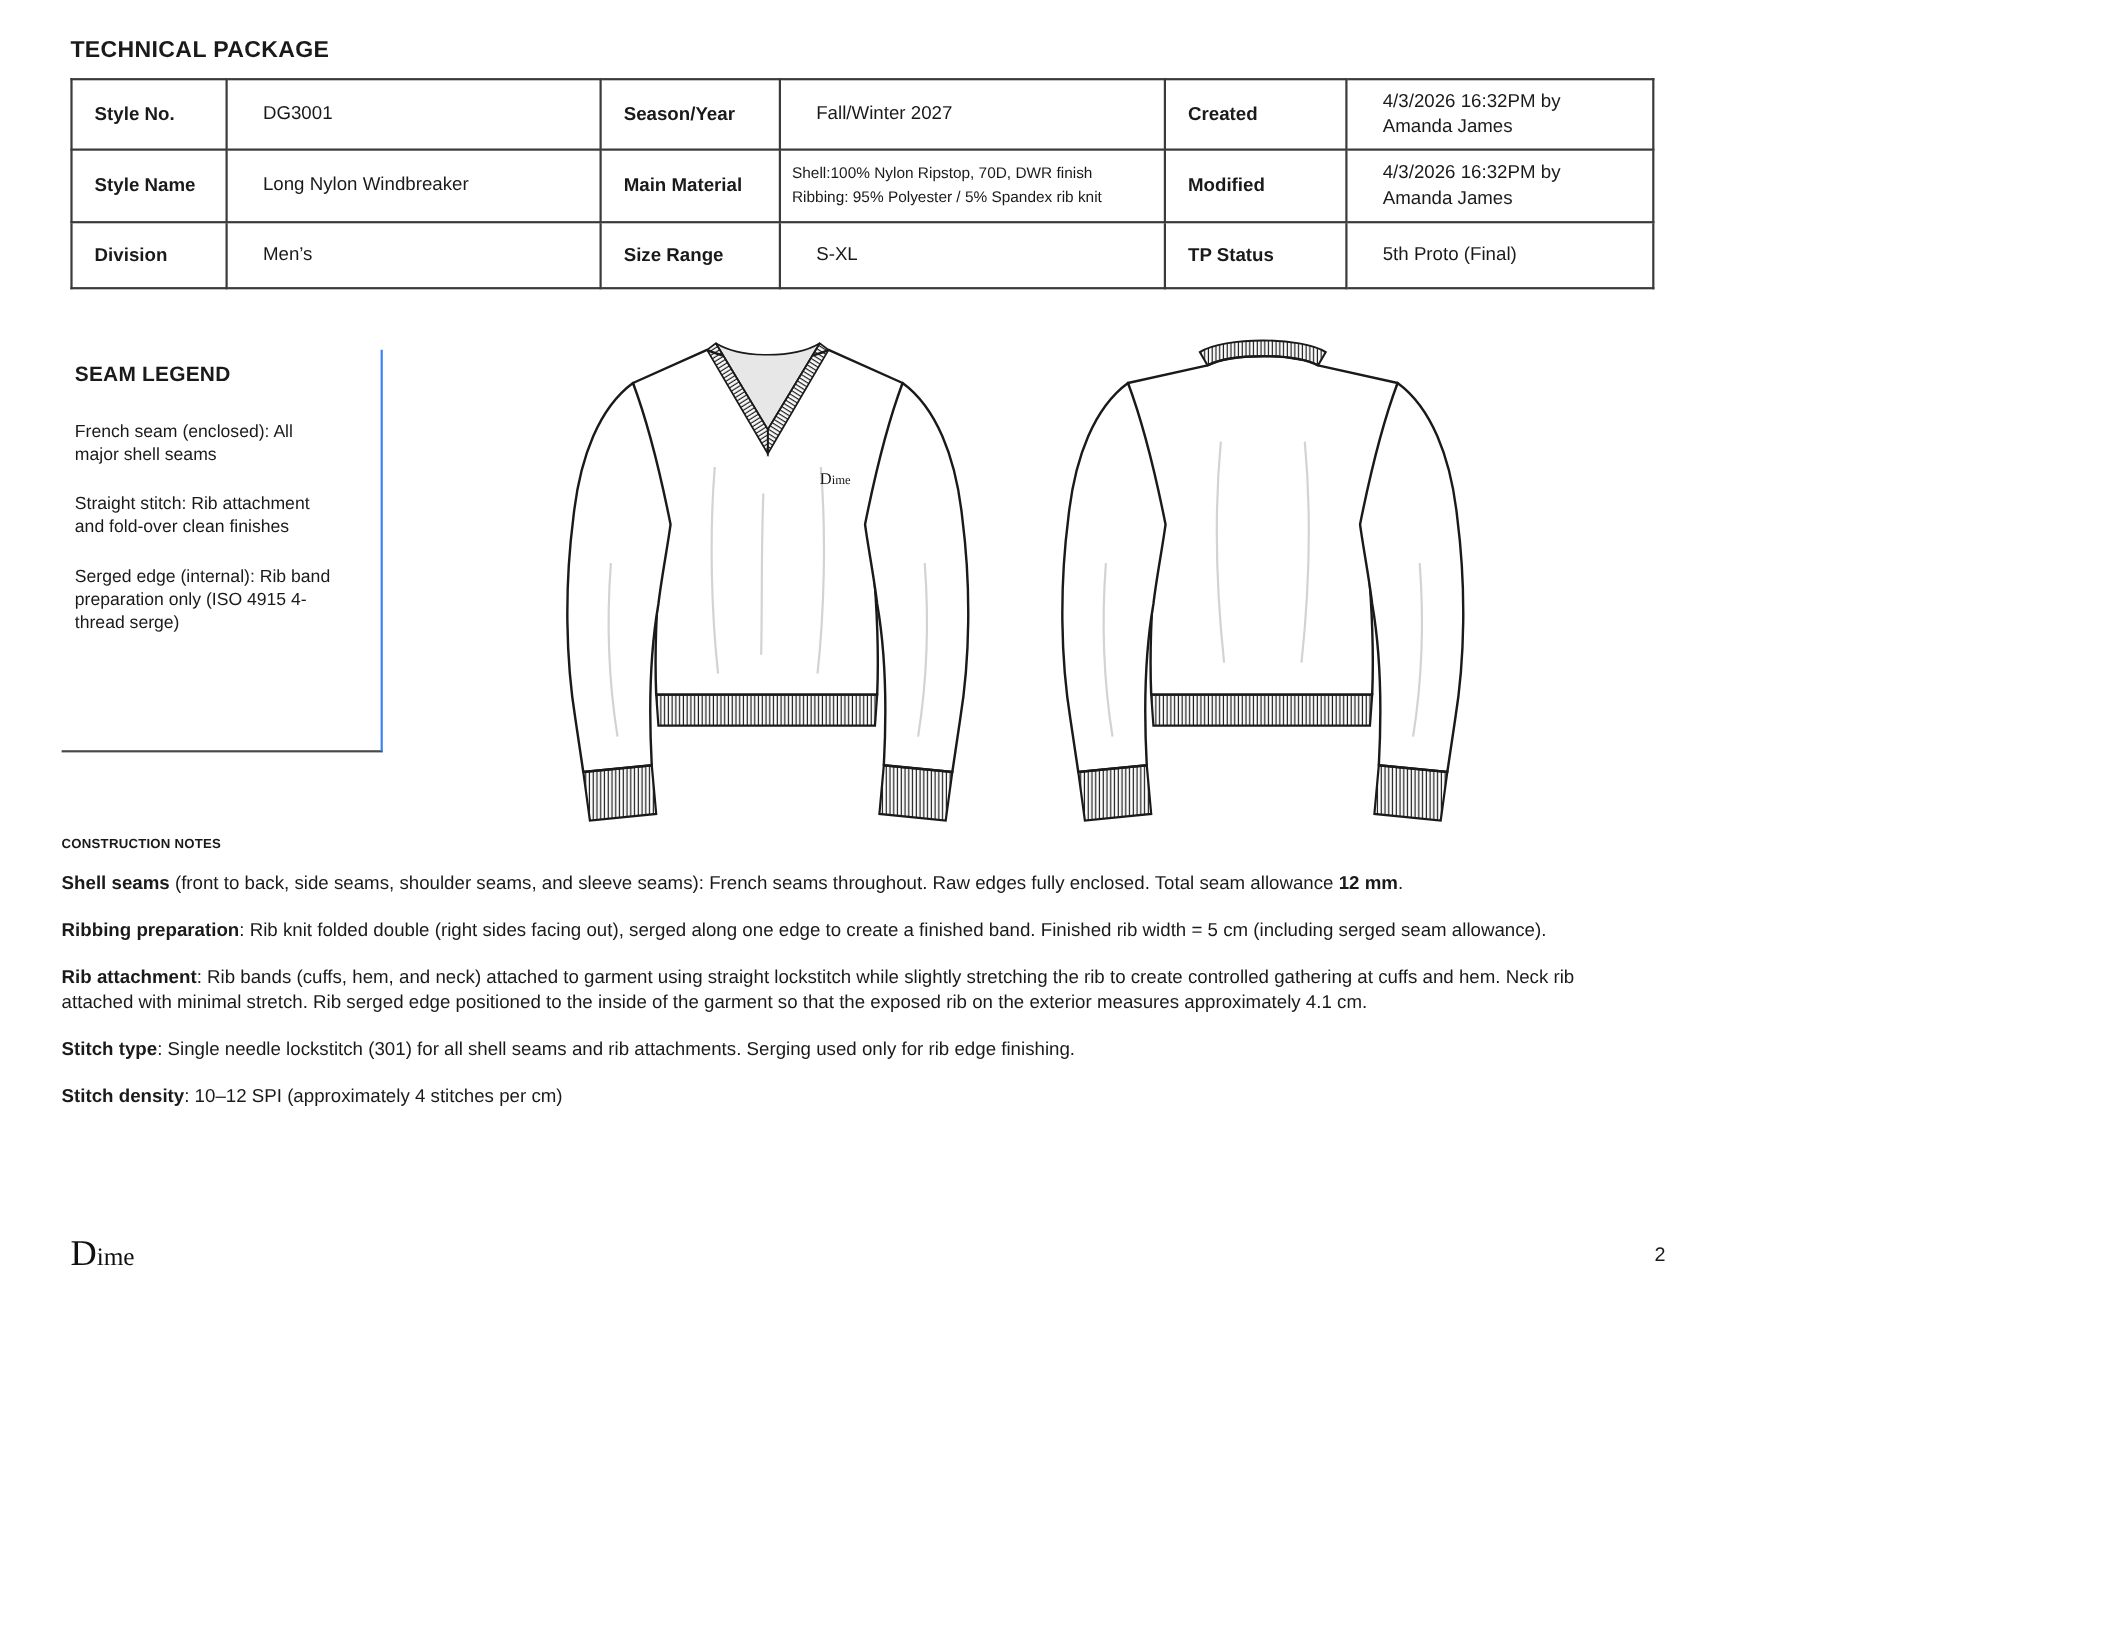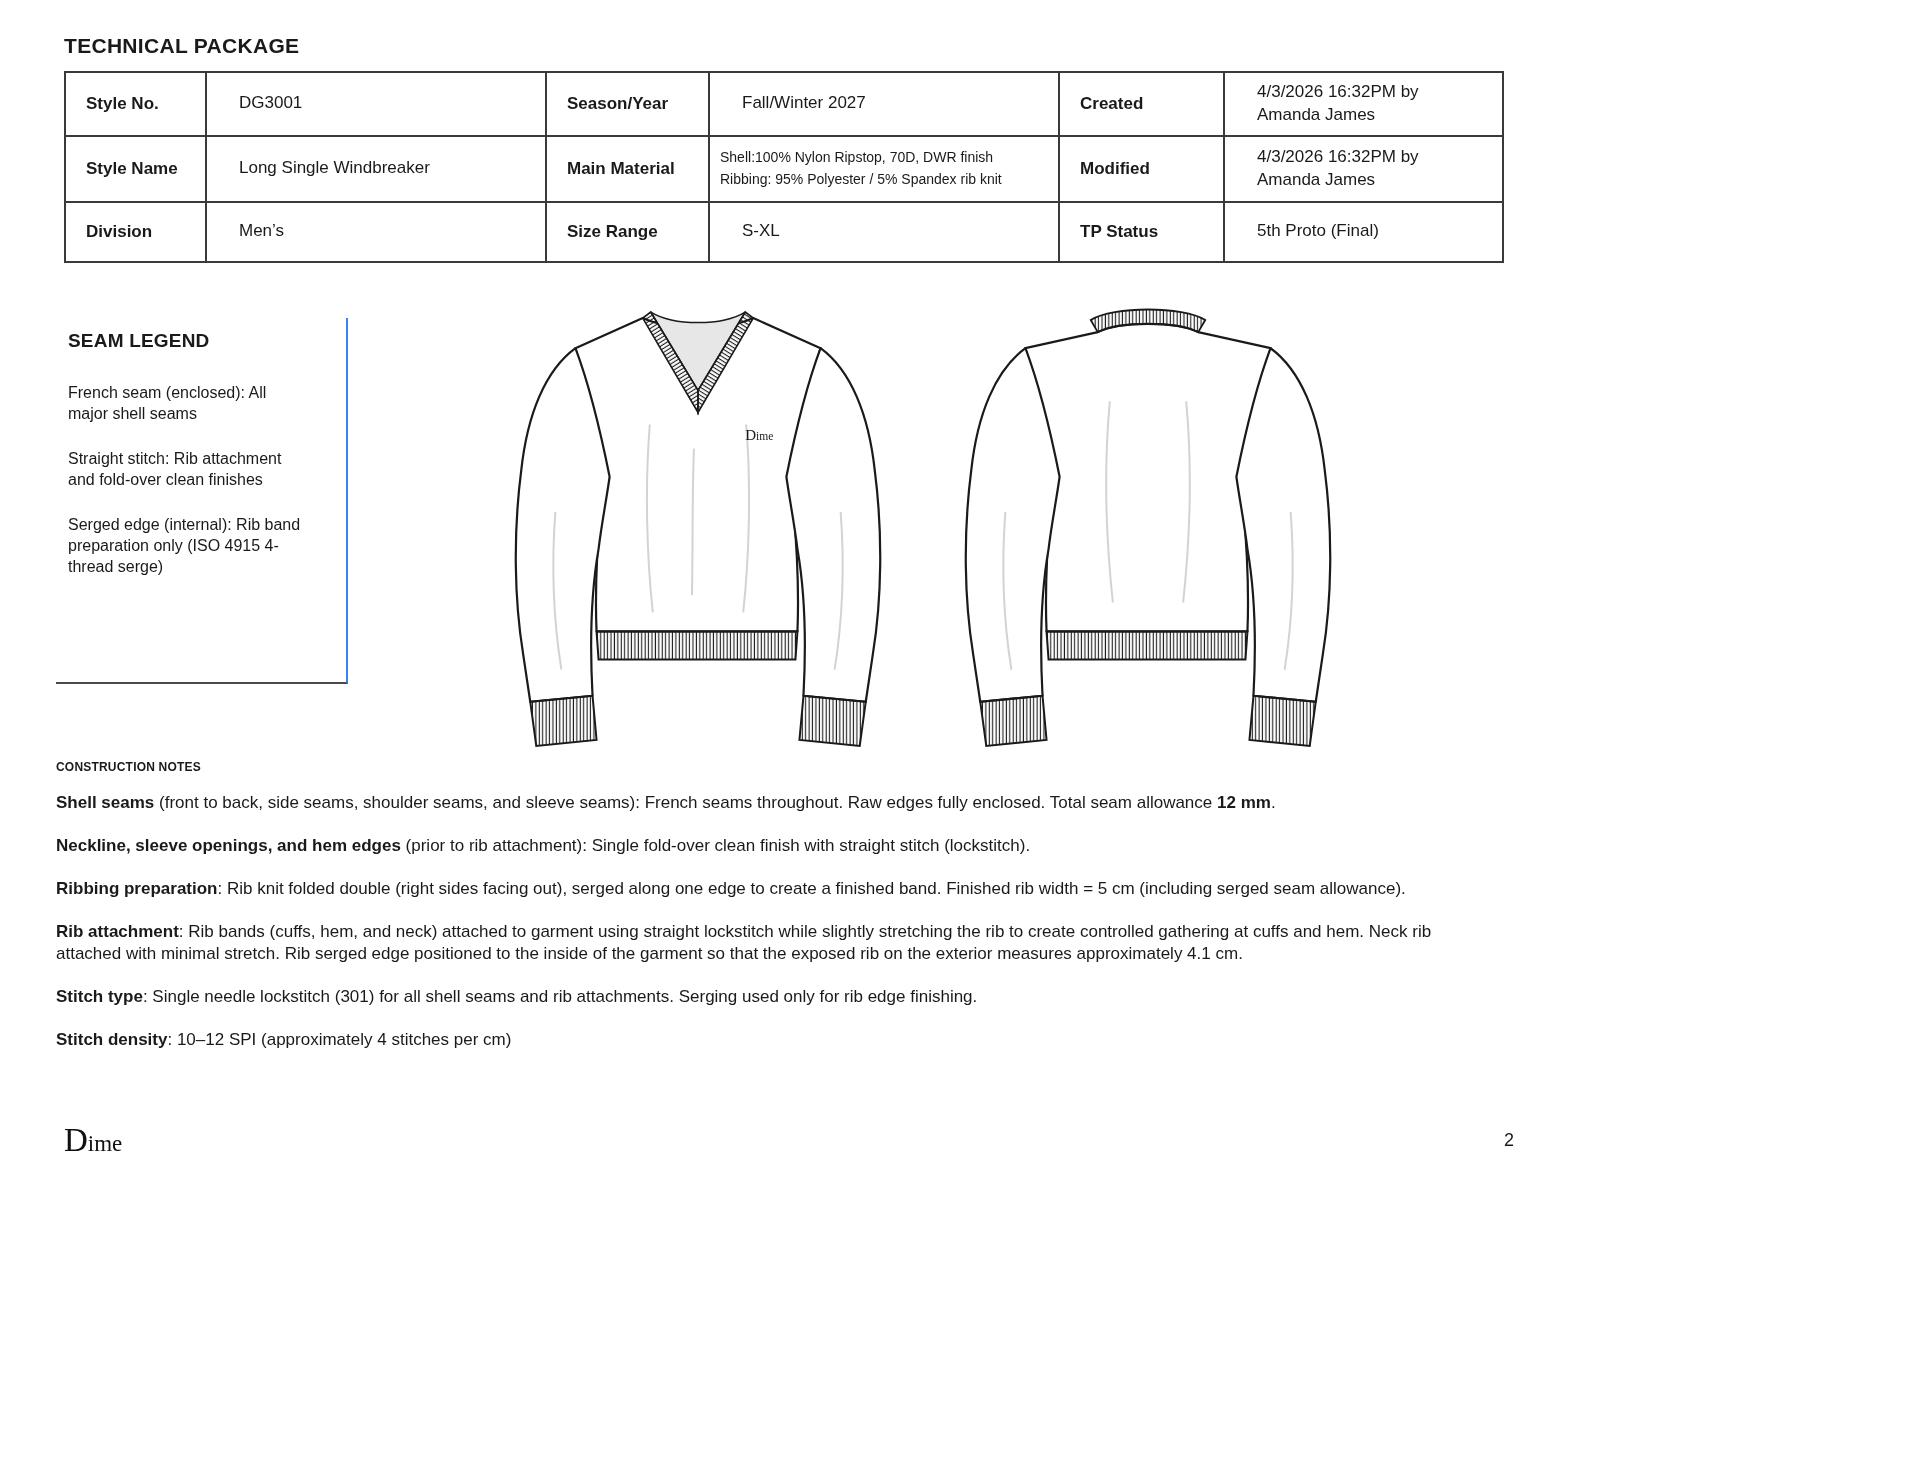--- a/index.html
+++ b/index.html
@@ -76,21 +76,21 @@
       <td class="lbl">Style No.</td>
       <td class="val">DG3001</td>
       <td class="lbl">Season/Year</td>
       <td class="val">Fall/Winter 2027</td>
       <td class="lbl">Created</td>
       <td class="val tight">4/3/2026 16:32PM by
 Amanda James</td>
     </tr>
     <tr>
       <td class="lbl">Style Name</td>
-      <td class="val">Long Single Windbreaker</td>
+      <td class="val">Long Nylon Windbreaker</td>
       <td class="lbl">Main Material</td>
       <td class="val small">Shell:100% Nylon Ripstop, 70D, DWR finish
 Ribbing: 95% Polyester / 5% Spandex rib knit</td>
       <td class="lbl">Modified</td>
       <td class="val tight">4/3/2026 16:32PM by
 Amanda James</td>
     </tr>
     <tr>
       <td class="lbl">Division</td>
       <td class="val">Men’s</td>
@@ -165,21 +165,20 @@
     <path d="M99,324 L299,324 L297,352 L101,352 Z"></path>
     <path d="M33,394 L95,388 L99,432 L39,438 Z"></path>
     <path d="M367,394 L305,388 L301,432 L361,438 Z"></path>
   </g>
   <path fill="url(#ribV)" stroke="#1a1a1a" stroke-width="1.8" d="M143,14 C165,0 235,0 257,14 L250,26 C228,15 172,15 150,26 Z"></path>
 </svg>
 
 <section class="notes">
   <h2>CONSTRUCTION NOTES</h2>
   <p><b>Shell seams</b><span> (front to back, side seams, shoulder seams, and sleeve seams): French seams throughout. Raw edges fully enclosed. Total seam allowance </span><b>12 mm</b><span>.</span></p>
-  <p><b>Neckline, sleeve openings, and hem edges</b><span> (prior to rib attachment): Single fold-over clean finish with straight stitch (lockstitch).</span></p>
   <p><b>Ribbing preparation</b><span>: Rib knit folded double (right sides facing out), serged along one edge to create a finished band. Finished rib width = 5 cm (including serged seam allowance).</span></p>
   <p><b>Rib attachment</b><span>: Rib bands (cuffs, hem, and neck) attached to garment using straight lockstitch while slightly stretching the rib to create controlled gathering at cuffs and hem. Neck rib attached with minimal stretch. Rib serged edge positioned to the inside of the garment so that the exposed rib on the exterior measures approximately 4.1 cm.</span></p>
   <p><b>Stitch type</b><span>: Single needle lockstitch (301) for all shell seams and rib attachments. Serging used only for rib edge finishing.</span></p>
   <p><b>Stitch density</b><span>: 10–12 SPI (approximately 4 stitches per cm)</span></p>
 </section>
 
 <div class="footer-logo">Dime</div>
 <div class="page-number">2</div>
 
 </body></html>

